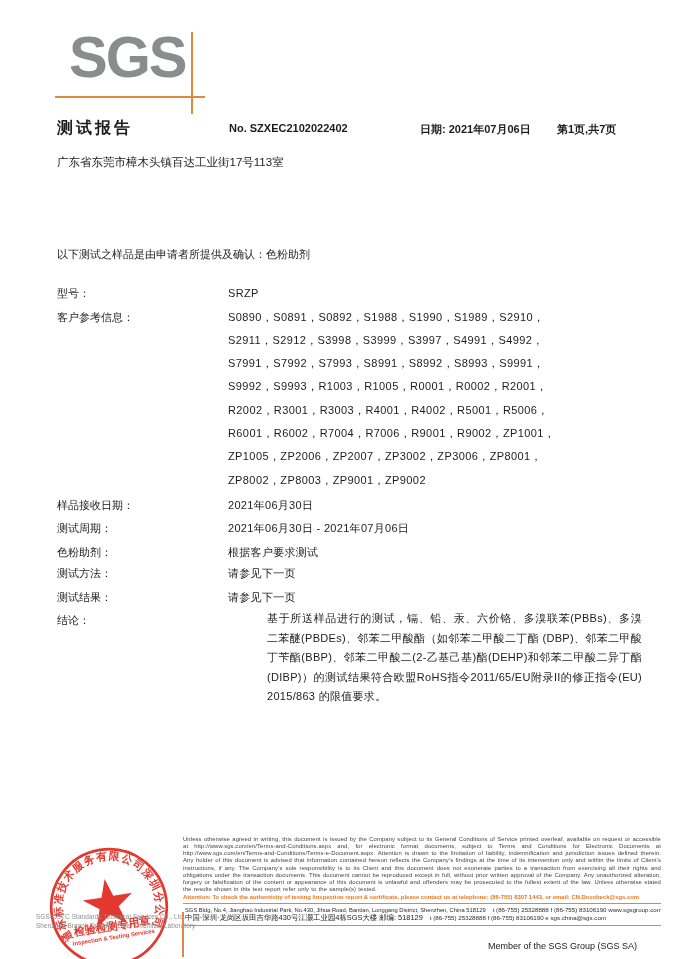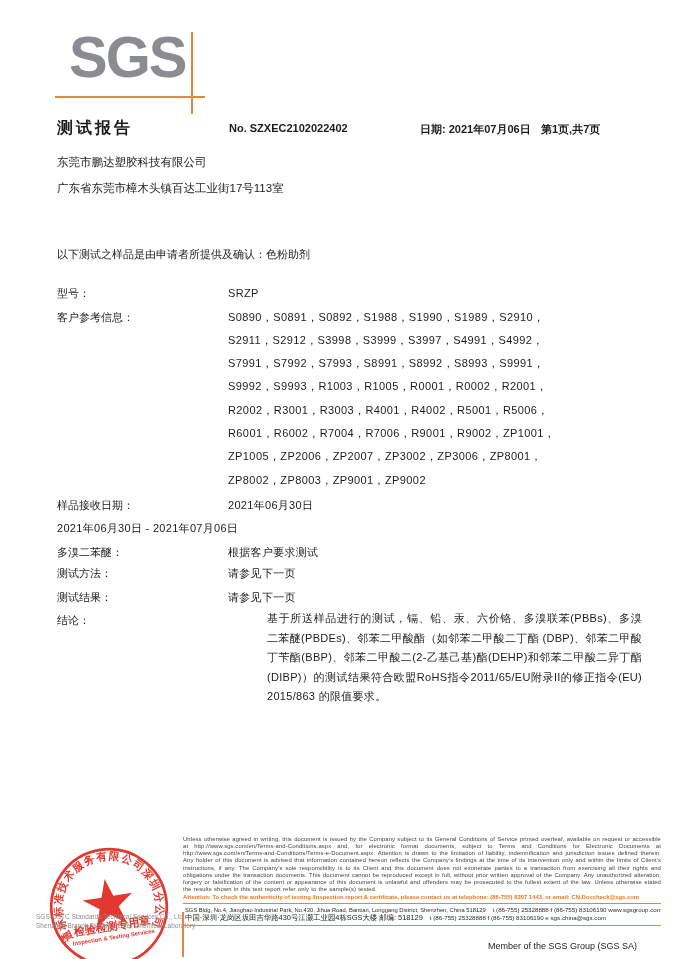--- a/index.html
+++ b/index.html
@@ -15,21 +15,21 @@
     font-size:58px;font-weight:700;letter-spacing:-2px;color:#8a8c8f;
     font-family:"Liberation Sans",sans-serif;line-height:1;
   }
   .logo-hline{position:absolute;left:-2px;top:70px;width:150px;height:2px;background:#dd8a3c;}
   .logo-vline{position:absolute;left:134px;top:6px;width:2px;height:82px;background:#dd8a3c;}
   
   .header-row{position:absolute;left:57px;top:118px;width:583px;height:22px;}
   .report-title{position:absolute;left:0;top:0;font-size:16px;font-weight:700;letter-spacing:3px;}
   .report-no{position:absolute;left:172px;top:4px;font-size:11px;font-weight:700;}
   .report-date{position:absolute;left:363px;top:4px;font-size:11px;font-weight:700;}
-  .report-page{position:absolute;left:484px;top:4px;font-size:11px;font-weight:700;}
+  .report-page{position:absolute;left:500px;top:4px;font-size:11px;font-weight:700;}
   .applicant{position:absolute;left:57px;top:149px;width:500px;}
   .applicant div{font-size:11.5px;line-height:26px;}
   
   .body-block{position:absolute;left:57px;top:247px;width:585px;}
   .statement{font-size:11px;margin-bottom:20px;}
   .frow{display:flex;align-items:flex-start;}
   .frow .lbl{width:171px;flex:0 0 171px;font-size:11px;line-height:23.5px;}
   .frow .val{flex:1;font-size:11px;line-height:23.5px;letter-spacing:.3px;}
   .ref-line{font-size:11px;line-height:23.3px;letter-spacing:.4px;}
   .gap-sm{height:2px;}
@@ -65,21 +65,20 @@
   </div>
 
   <div class="header-row">
     <div class="report-title">测试报告</div>
     <div class="report-no">No. SZXEC2102022402</div>
     <div class="report-date">日期: 2021年07月06日</div>
     <div class="report-page">第1页,共7页</div>
   </div>
 
   <div class="applicant">
-    <div>东莞市鹏达塑胶科技有限公司</div>
     <div>广东省东莞市樟木头镇百达工业街17号113室</div>
   </div>
 
   <div class="body-block">
     <div class="statement">以下测试之样品是由申请者所提供及确认：色粉助剂</div>
 
 
     <div class="frow">
       <div class="lbl">型号：</div>
       <div class="val">SRZP</div>
@@ -100,25 +99,26 @@
     </div>
 
     <div class="gap-sm"></div>
 
     <div class="frow">
       <div class="lbl">样品接收日期：</div>
       <div class="val">2021年06月30日</div>
     </div>
 
     <div class="frow">
+      <div class="lbl">测试周期：</div>
       <div class="val">2021年06月30日 - 2021年07月06日</div>
     </div>
 
     <div class="frow">
-      <div class="lbl">多溴二苯醚：</div>
+      <div class="lbl">色粉助剂：</div>
       <div class="val">根据客户要求测试</div>
     </div>
 
     <div class="frow tight">
       <div class="lbl">测试方法：</div>
       <div class="val">请参见下一页</div>
     </div>
 
     <div class="gap-sm"></div>
 

